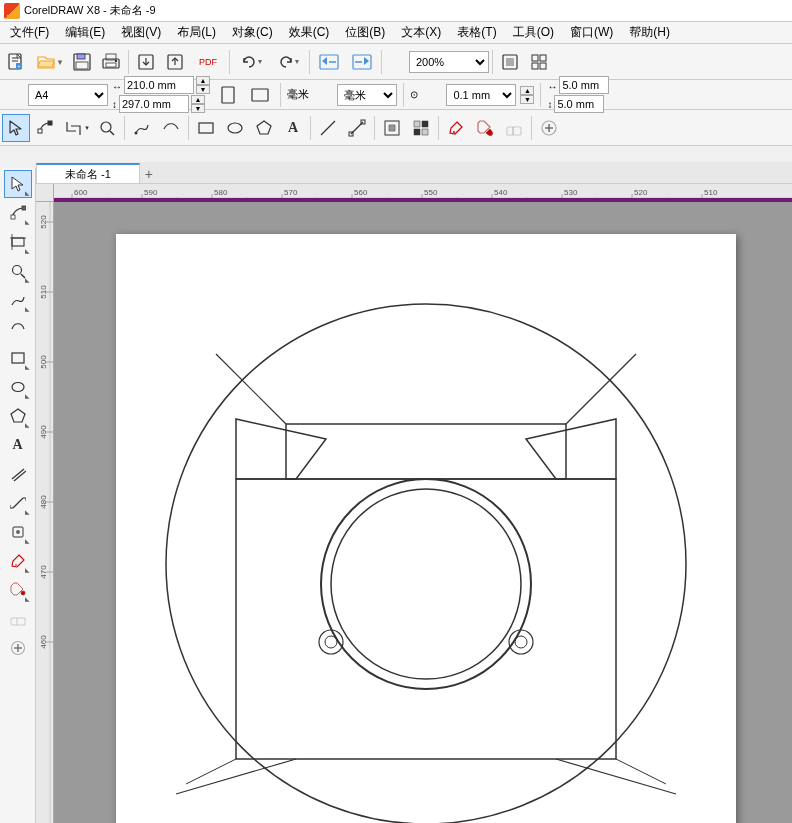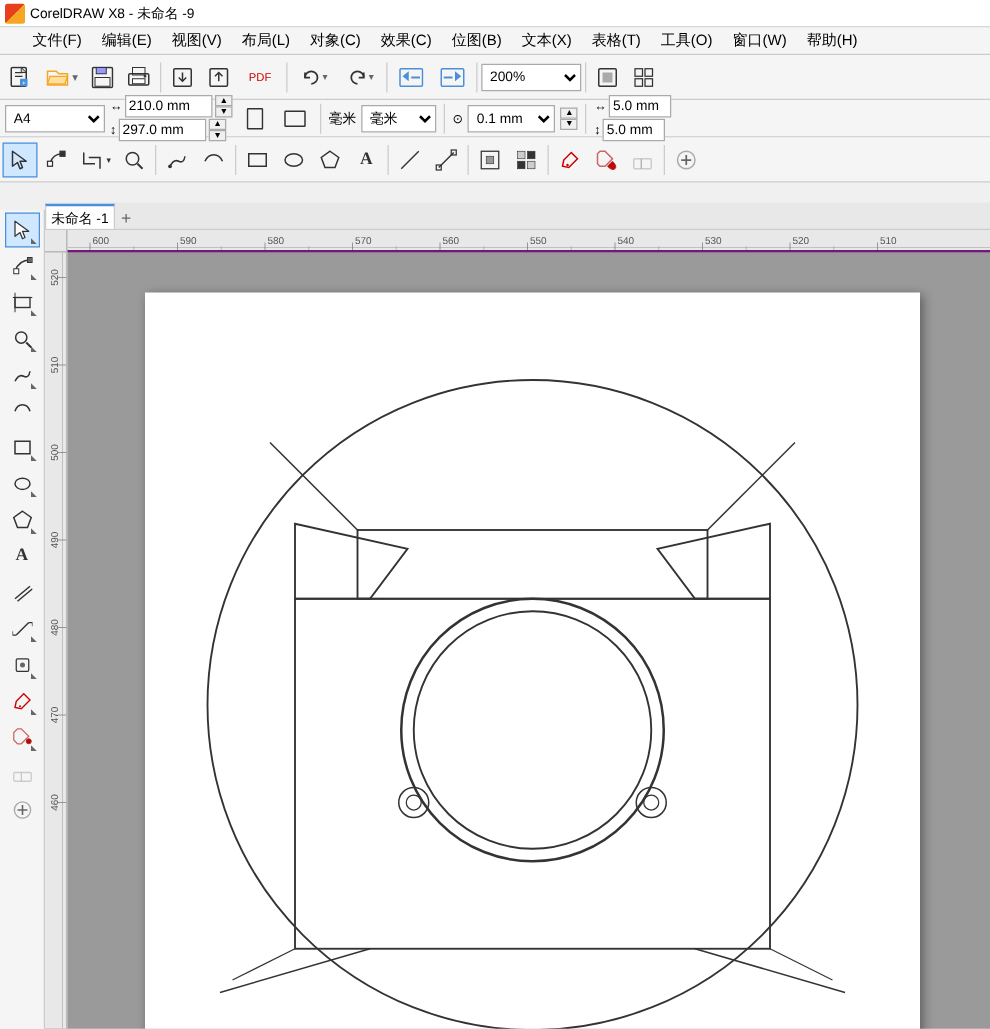--- a/index.html
+++ b/index.html
@@ -22,21 +22,21 @@
       border-radius: 2px;
     }
     
     
     #menu-bar {
       background: #f5f5f5;
       height: 22px;
       display: flex;
       align-items: center;
       border-bottom: 1px solid #ccc;
-      padding: 0 18px;
+      padding: 0 2px;
     }
     #menu-bar .menu-item {
       padding: 2px 8px;
       cursor: pointer;
       font-size: 12px;
       color: #000;
       white-space: nowrap;
     }
     
     
@@ -53,21 +53,21 @@
       width: 28px; height: 28px;
       border: 1px solid transparent;
       background: transparent;
       cursor: pointer;
       display: flex; align-items: center; justify-content: center;
       font-size: 14px;
       color: #333;
     }
     .toolbar-sep { width: 1px; height: 24px; background: #ccc; margin: 0 2px; }
     .toolbar-dropdown {
-      height: 22px; border: 1px solid #aaa; background: white; font-size: 11px; cursor: pointer; padding: 0 2px;
+      height: 22px; border: 1px solid #aaa; background: white; font-size: 11px; cursor: pointer; padding: 0 2px; margin-left: 24px;
     }
     
     
     #toolbar2 {
       background: #f5f5f5;
       height: 30px;
       display: flex;
       align-items: center;
       border-bottom: 1px solid #ccc;
       padding: 0 4px;
@@ -118,21 +118,21 @@
       left: 36px;
       right: 0;
       height: 22px;
       background: #e8e8e8;
       display: flex;
       align-items: flex-end;
       border-bottom: 1px solid #ccc;
     }
     .tab {
       height: 20px;
-      padding: 0 4px;
+      padding: 0 28px;
       background: #d8d8d8;
       border: 1px solid #ccc;
       border-bottom: none;
       cursor: pointer;
       font-size: 11px;
       display: flex; align-items: center;
       gap: 4px;
     }
     .tab.active { background: white; border-top: 2px solid #4a90d9; }
     .tab-add {
@@ -151,21 +151,21 @@
       bottom: 0;
       background: #9a9a9a;
       overflow: hidden;
     }
     
     
     #ruler-h {
       position: absolute;
       top: 0; left: 18px; right: 0; height: 18px;
       background: #e8e8e8;
-      border-bottom: 2px solid #701a75;
+      border-bottom: 4px solid #701a75;
       overflow: hidden;
     }
     #ruler-v {
       position: absolute;
       top: 18px; left: 0; width: 18px; bottom: 0;
       background: #e8e8e8;
       border-right: 1px solid #aaa;
       overflow: hidden;
     }
     .ruler-corner {

